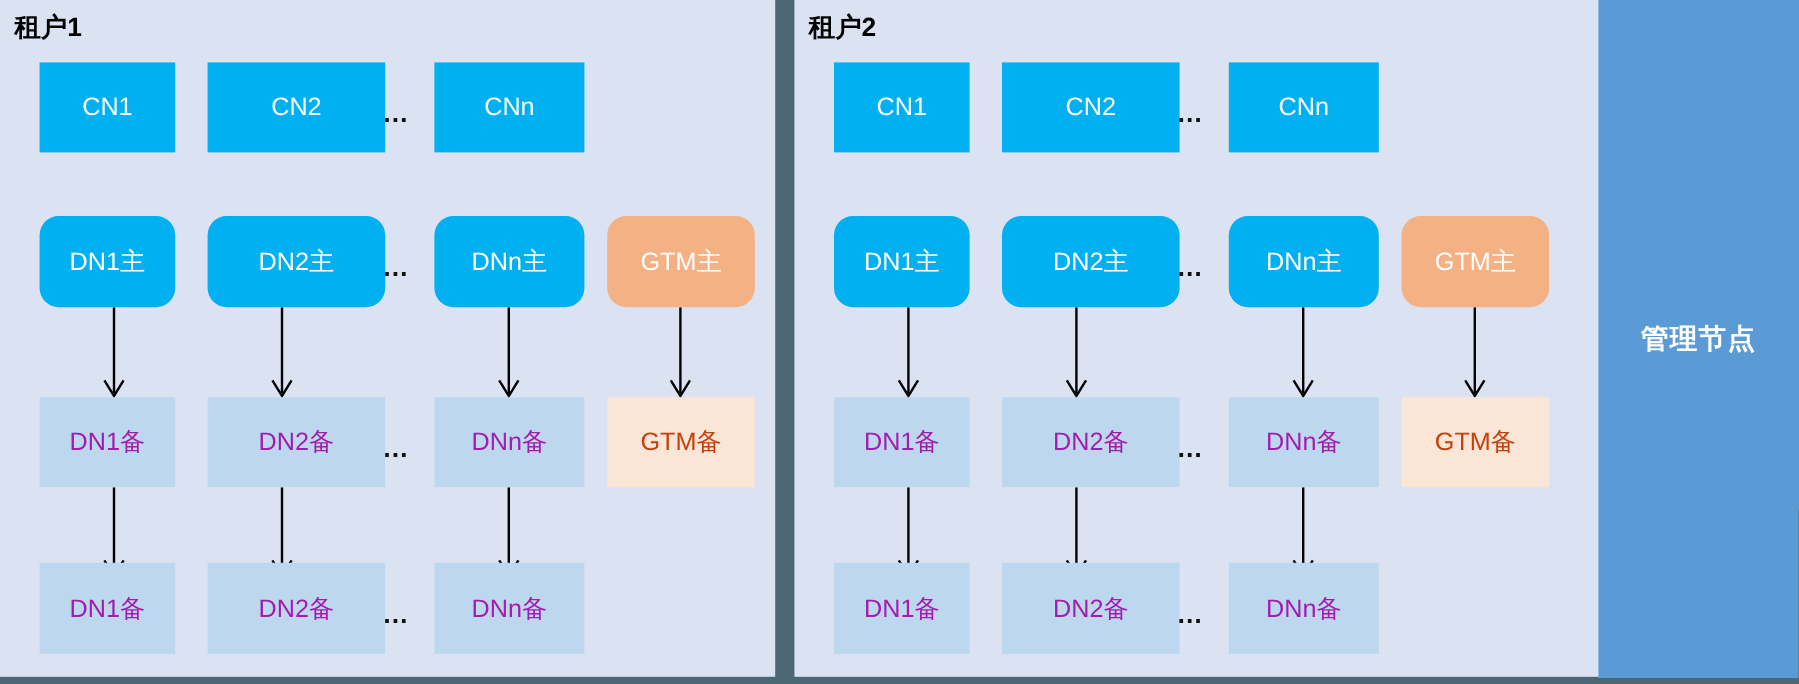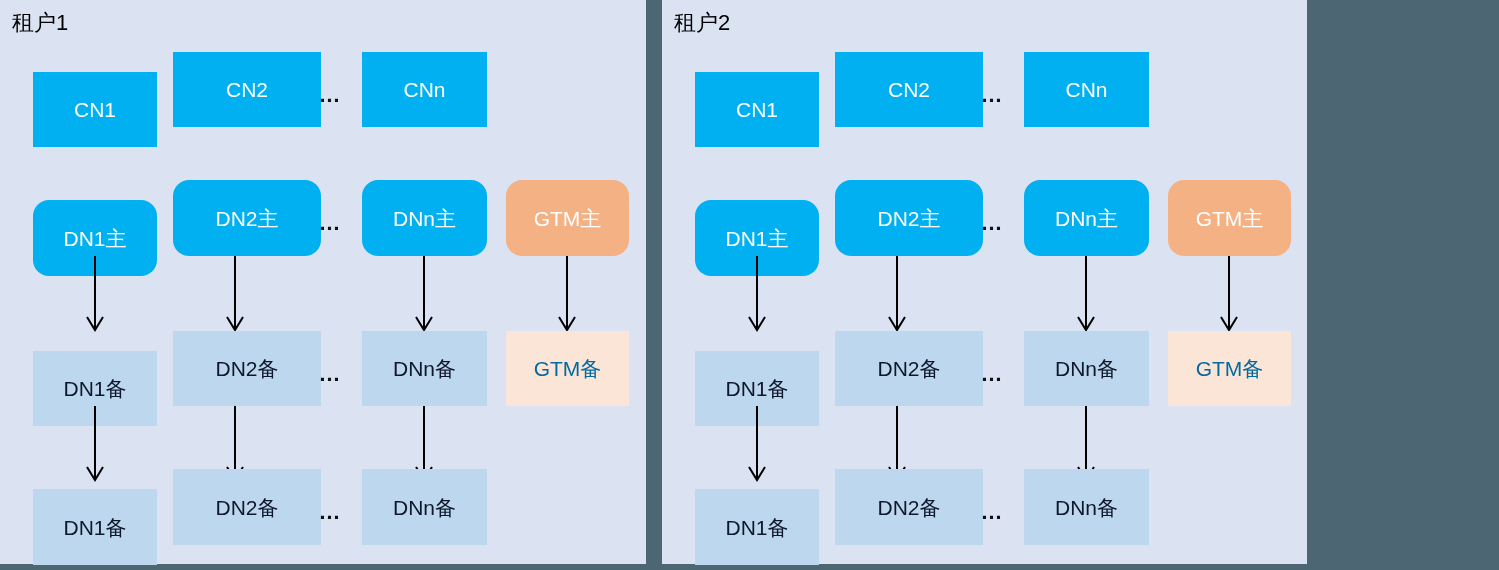--- a/index.html
+++ b/index.html
@@ -8,46 +8,46 @@
     width:1499px;height:570px;
     background:#4d6673;
     font-family:"Liberation Sans", sans-serif;
     overflow:hidden;
   }
   .tenant-panel{
     position:absolute;top:0;height:564px;width:646px;
     background:#dbe3f3;
   }
   .tenant-panel.t1{left:0;}
-  .tenant-panel.t2{left:662px;width:645px;}
+  .tenant-panel.t2{left:662px;width:645px;padding-left:28px;}
   .tenant-title{
     position:absolute;left:12px;top:8px;
-    font-size:22px;font-weight:400;color:#000;
+    font-size:22px;font-weight:700;color:#000;
   }
   .node{
     position:absolute;
     display:flex;align-items:center;justify-content:center;
     font-size:21px;line-height:1;
     white-space:nowrap;
   }
   
-  .c1{left:33px;width:124px;margin-top:20px;}
+  .c1{left:33px;width:113px;}
   .c2{left:173px;width:148px;}
   .c3{left:362px;width:125px;}
   .c4{left:506px;width:123px;}
   
   .r1{top:52px;height:75px;}
   .r2{top:180px;height:76px;border-radius:16px;}
   .r3{top:331px;height:75px;}
   .r4{top:469px;height:76px;}
   
   .blue{background:#00b0f0;color:#ffffff;}
   .orange{background:#f4b183;color:#ffffff;}
-  .ltblue{background:#bdd7ee;color:#0f172a;}
-  .peach{background:#fbe5d6;color:#0369a1;}
+  .ltblue{background:#bdd7ee;color:#a21caf;}
+  .peach{background:#fbe5d6;color:#c2410c;}
   .dots{
     position:absolute;left:303px;width:54px;
     display:flex;align-items:center;justify-content:center;
     font-size:22px;font-weight:700;color:#111;
     letter-spacing:1px;
     padding-top:10px;box-sizing:border-box;
   }
   .arrow{position:absolute;width:22px;}
   .arrow svg{display:block;}
   .a-r2{top:256px;height:76px;}
@@ -202,14 +202,17 @@
           <polyline points="3,61 11,74 19,61" fill="none" stroke="#000" stroke-width="2"></polyline>
         </svg>
     </div>
 
     <div class="node ltblue c1 r4">DN1备</div>
     <div class="node ltblue c2 r4">DN2备</div>
     <div class="dots r4">…</div>
     <div class="node ltblue c3 r4">DNn备</div>
   </section>
 
+  <aside class="mgmt-panel">
+    <span>管理节点</span>
+  </aside>
 
 </div>
 
 </body></html>

